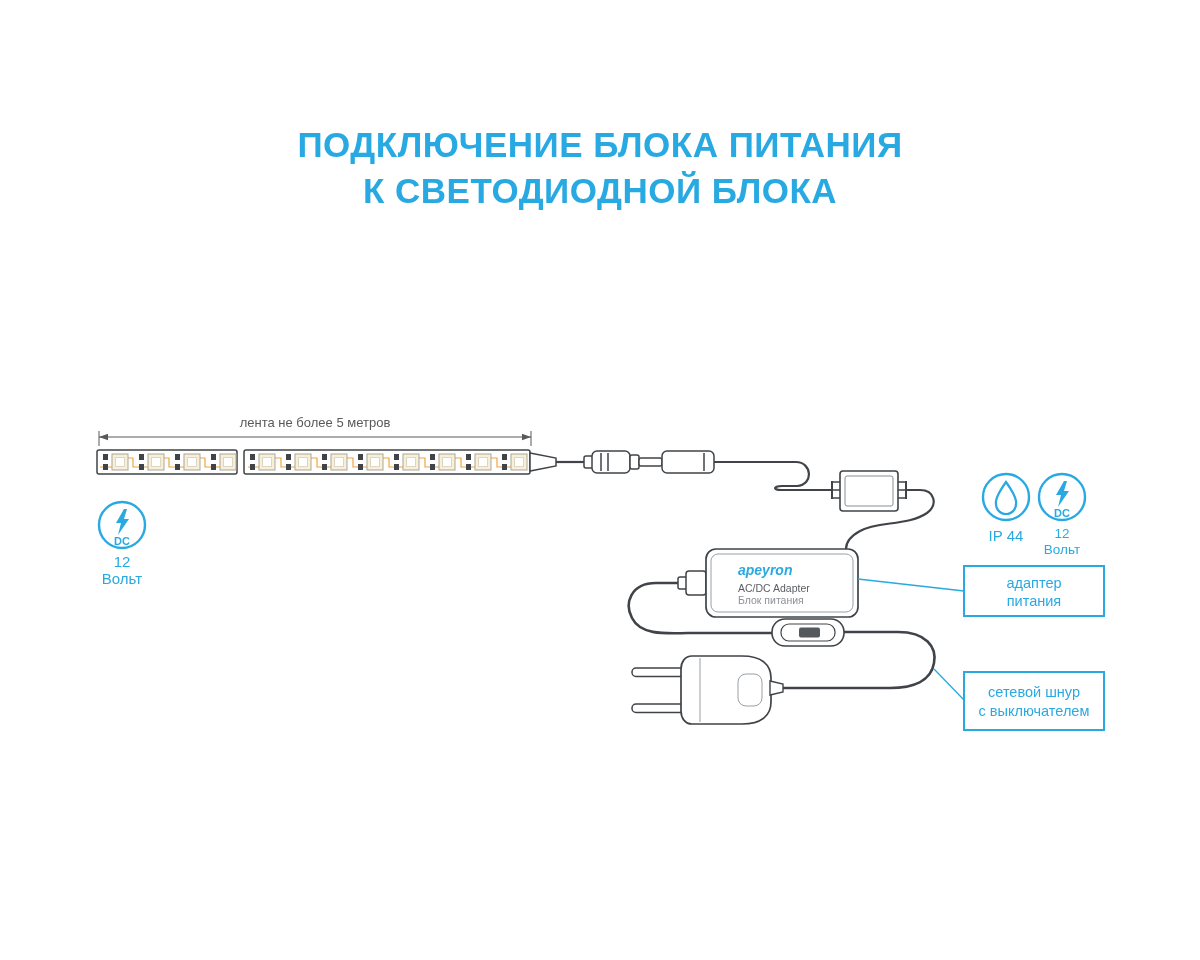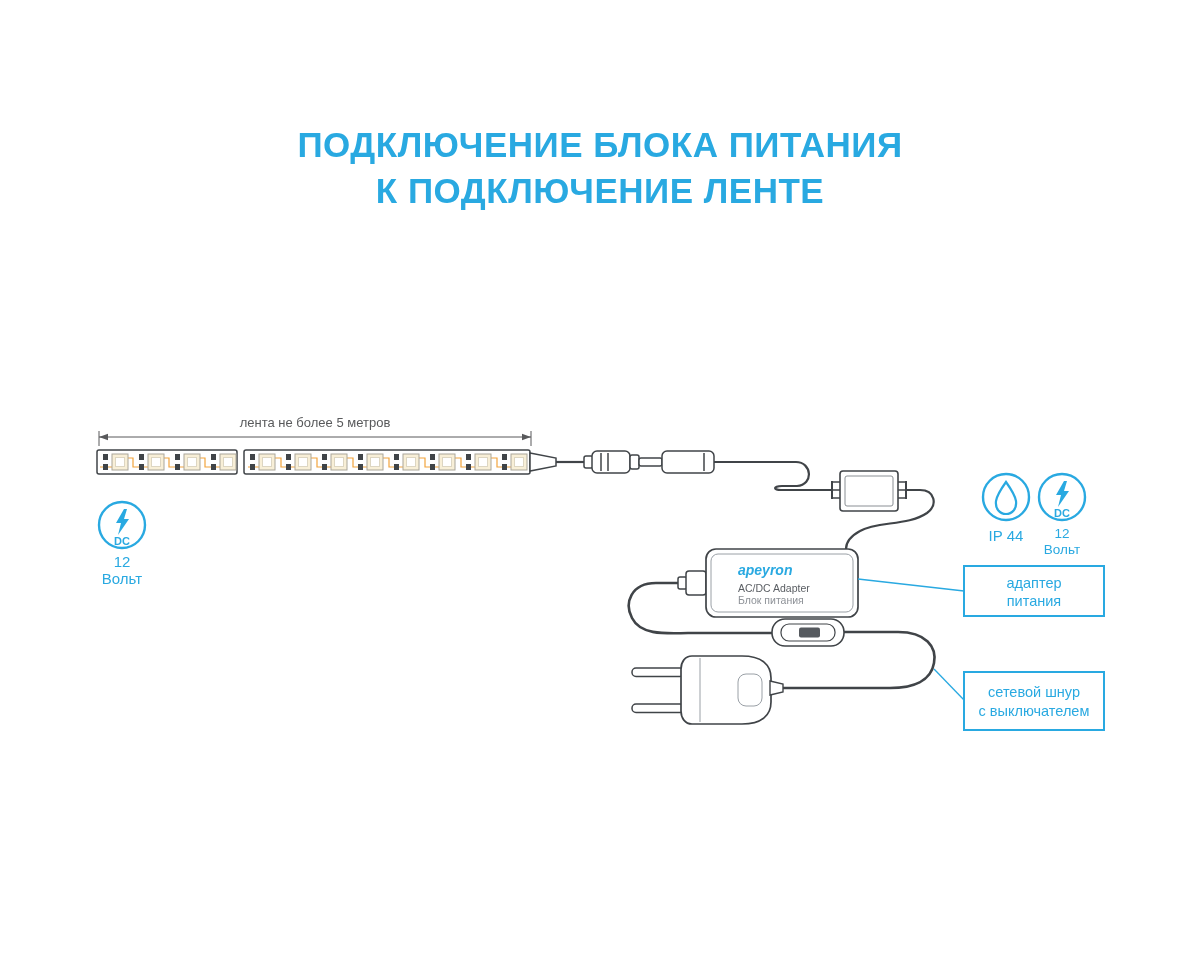--- a/index.html
+++ b/index.html
@@ -37,21 +37,21 @@
     font-family: "Liberation Sans", sans-serif;
   }
 </style>
 </head>
 <body>
 
 <div class="page">
 
   <h1 class="title">
     <span>ПОДКЛЮЧЕНИЕ БЛОКА ПИТАНИЯ</span><br>
-    <span>К ПОДКЛЮЧЕНИЕ ЛЕНТЕ</span>
+    <span>К СВЕТОДИОДНОЙ БЛОКА</span>
   </h1>
 
   <svg class="diagram" width="1200" height="960" viewBox="0 0 1200 960">
 
     <defs>
       <g id="led-unit">
         <rect x="0" y="-8" width="5" height="6" fill="#404448"></rect>
         <rect x="0" y="2" width="5" height="6" fill="#404448"></rect>
         <rect x="9" y="-8" width="16" height="16" fill="#f8efd7" stroke="#aaa69a" stroke-width="1"></rect>
         <rect x="12.5" y="-4.5" width="9" height="9" fill="#ffffff" stroke="#ddd6c2" stroke-width="1"></rect>

